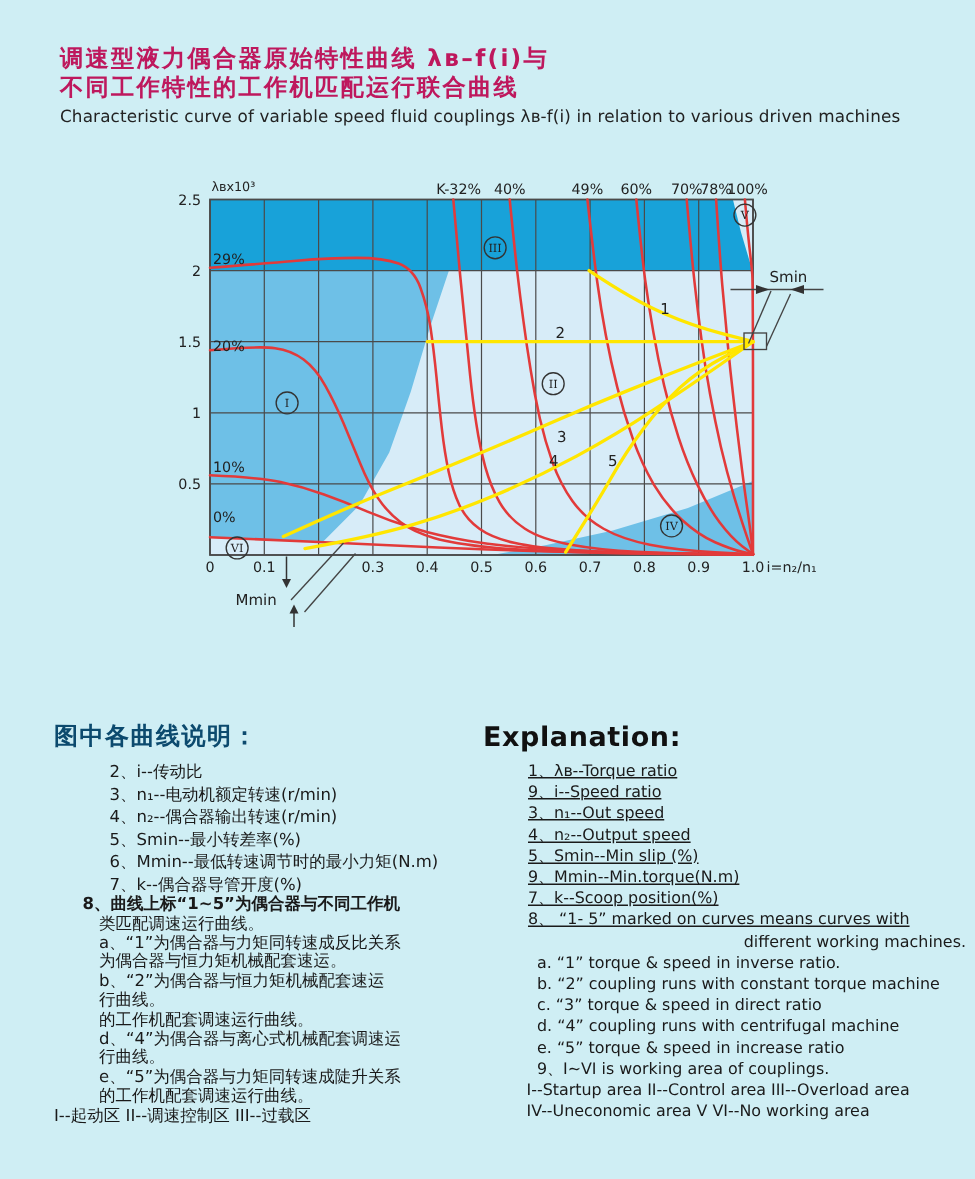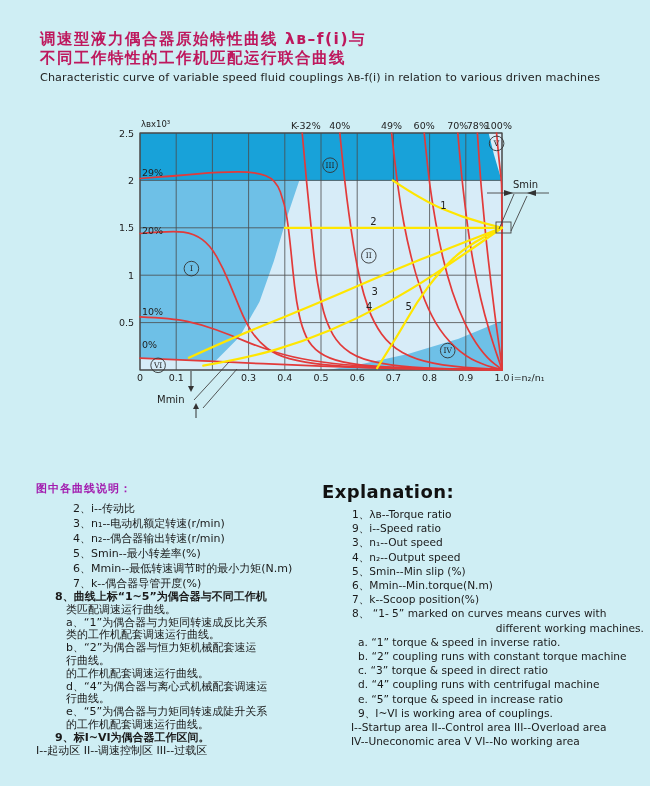--- a/index.html
+++ b/index.html
@@ -8,33 +8,33 @@
     background:#cfeef4;
     font-family:"DejaVu Sans",sans-serif;color:#1a1a1a;
   }
   .title-block{position:absolute;left:40px;top:30px;width:580px;}
   .title-zh{font-size:15.5px;font-weight:bold;color:#be185d;letter-spacing:1.5px;line-height:19px;}
   .subtitle-en{font-size:11.2px;color:#222;margin-top:3px;letter-spacing:0.1px;}
   .chart{position:absolute;left:110px;top:112px;width:480px;height:322px;}
   .col{position:absolute;top:481px;}
   .col-left{left:36px;width:282px;}
   .col-right{left:322px;width:322px;}
-  .col-header-zh{font-size:11px;font-weight:bold;letter-spacing:1px;color:#a21caf;margin-bottom:5px;}
+  .col-header-zh{font-size:16px;font-weight:bold;letter-spacing:1px;color:#0c4a6e;margin-bottom:5px;}
   .col-header-en{font-size:18px;font-weight:bold;color:#111;margin-bottom:5px;letter-spacing:0.4px;}
   .tl{font-size:11px;color:#1a1a1a;white-space:nowrap;}
   .col-left .ln{line-height:15px;}
   .col-left .ls{line-height:12.8px;}
   .col-right .tl{font-size:10.6px;line-height:14.2px;}
   
   .col-left .i-n{padding-left:37px;}
   .col-left .i-m{padding-left:19px;font-weight:bold;}
   .col-left .i-c{padding-left:4px;margin-left:26px;}
   .col-left .i-i{padding-left:0;}
   
-  .col-right .i-n{padding-left:30px;}
+  .col-right .i-n{padding-left:30px;text-decoration:underline;}
   .col-right .i-c{padding-left:35px;text-align:right;}
   .col-right .i-s{padding-left:36px;}
   .col-right .i-i{padding-left:29px;}
 </style>
 </head>
 <body>
 
 <div class="title-block">
   <div class="title-zh">调速型液力偶合器原始特性曲线 λʙ–f(i)与</div>
   <div class="title-zh">不同工作特性的工作机匹配运行联合曲线</div>
@@ -147,42 +147,41 @@
   <div id="leftLines">
       <div class="tl i-n ln">2、i--传动比</div>
       <div class="tl i-n ln">3、n₁--电动机额定转速(r/min)</div>
       <div class="tl i-n ln">4、n₂--偶合器输出转速(r/min)</div>
       <div class="tl i-n ln">5、Smin--最小转差率(%)</div>
       <div class="tl i-n ln">6、Mmin--最低转速调节时的最小力矩(N.m)</div>
       <div class="tl i-n ln">7、k--偶合器导管开度(%)</div>
       <div class="tl i-m ls">8、曲线上标“1~5”为偶合器与不同工作机</div>
       <div class="tl i-c ls">类匹配调速运行曲线。</div>
       <div class="tl i-c ls">a、“1”为偶合器与力矩同转速成反比关系</div>
-      <div class="tl i-c ls">类的工作机配套调速运行曲线。</div>
+      <div class="tl i-c ls">为偶合器与恒力矩机械配套速运。</div>
       <div class="tl i-c ls">b、“2”为偶合器与恒力矩机械配套速运</div>
       <div class="tl i-c ls">行曲线。</div>
       <div class="tl i-c ls">的工作机配套调速运行曲线。</div>
       <div class="tl i-c ls">d、“4”为偶合器与离心式机械配套调速运</div>
       <div class="tl i-c ls">行曲线。</div>
       <div class="tl i-c ls">e、“5”为偶合器与力矩同转速成陡升关系</div>
       <div class="tl i-c ls">的工作机配套调速运行曲线。</div>
-      <div class="tl i-m ls">9、标I~VI为偶合器工作区间。</div>
       <div class="tl i-i ls">I--起动区  II--调速控制区  III--过载区</div>
     </div>
 </div>
 
 <div class="col col-right">
   <div class="col-header-en">Explanation:</div>
   <div id="rightLines">
       <div class="tl i-n ls">1、λʙ--Torque ratio</div>
       <div class="tl i-n ls">9、i--Speed ratio</div>
       <div class="tl i-n ls">3、n₁--Out speed</div>
       <div class="tl i-n ls">4、n₂--Output speed</div>
       <div class="tl i-n ls">5、Smin--Min slip (%)</div>
-      <div class="tl i-n ls">6、Mmin--Min.torque(N.m)</div>
+      <div class="tl i-n ls">9、Mmin--Min.torque(N.m)</div>
       <div class="tl i-n ls">7、k--Scoop position(%)</div>
       <div class="tl i-n ls">8、 “1- 5” marked on curves means curves with</div>
       <div class="tl i-c ls">different working machines.</div>
       <div class="tl i-s ls">a. “1”  torque &amp; speed in inverse ratio.</div>
       <div class="tl i-s ls">b. “2”  coupling runs with constant torque machine</div>
       <div class="tl i-s ls">c. “3”  torque &amp; speed in direct ratio</div>
       <div class="tl i-s ls">d. “4” coupling runs with centrifugal machine</div>
       <div class="tl i-s ls">e.  “5” torque &amp; speed  in increase ratio</div>
       <div class="tl i-s ls">9、I~VI  is working area of couplings.</div>
       <div class="tl i-i ls">I--Startup area   II--Control area   III--Overload area</div>

